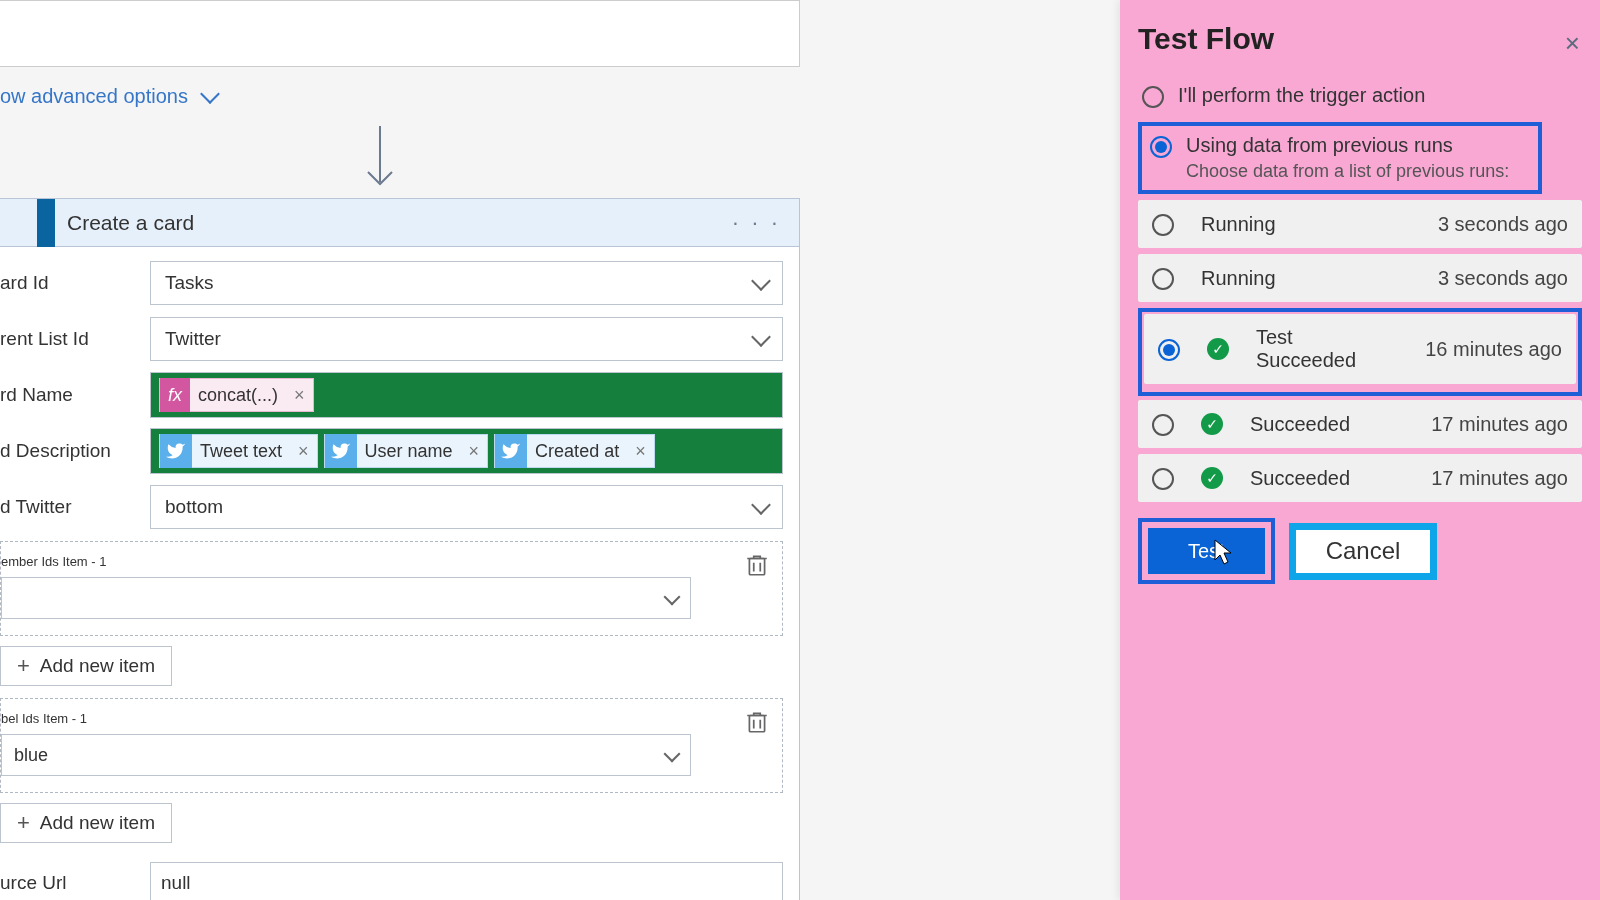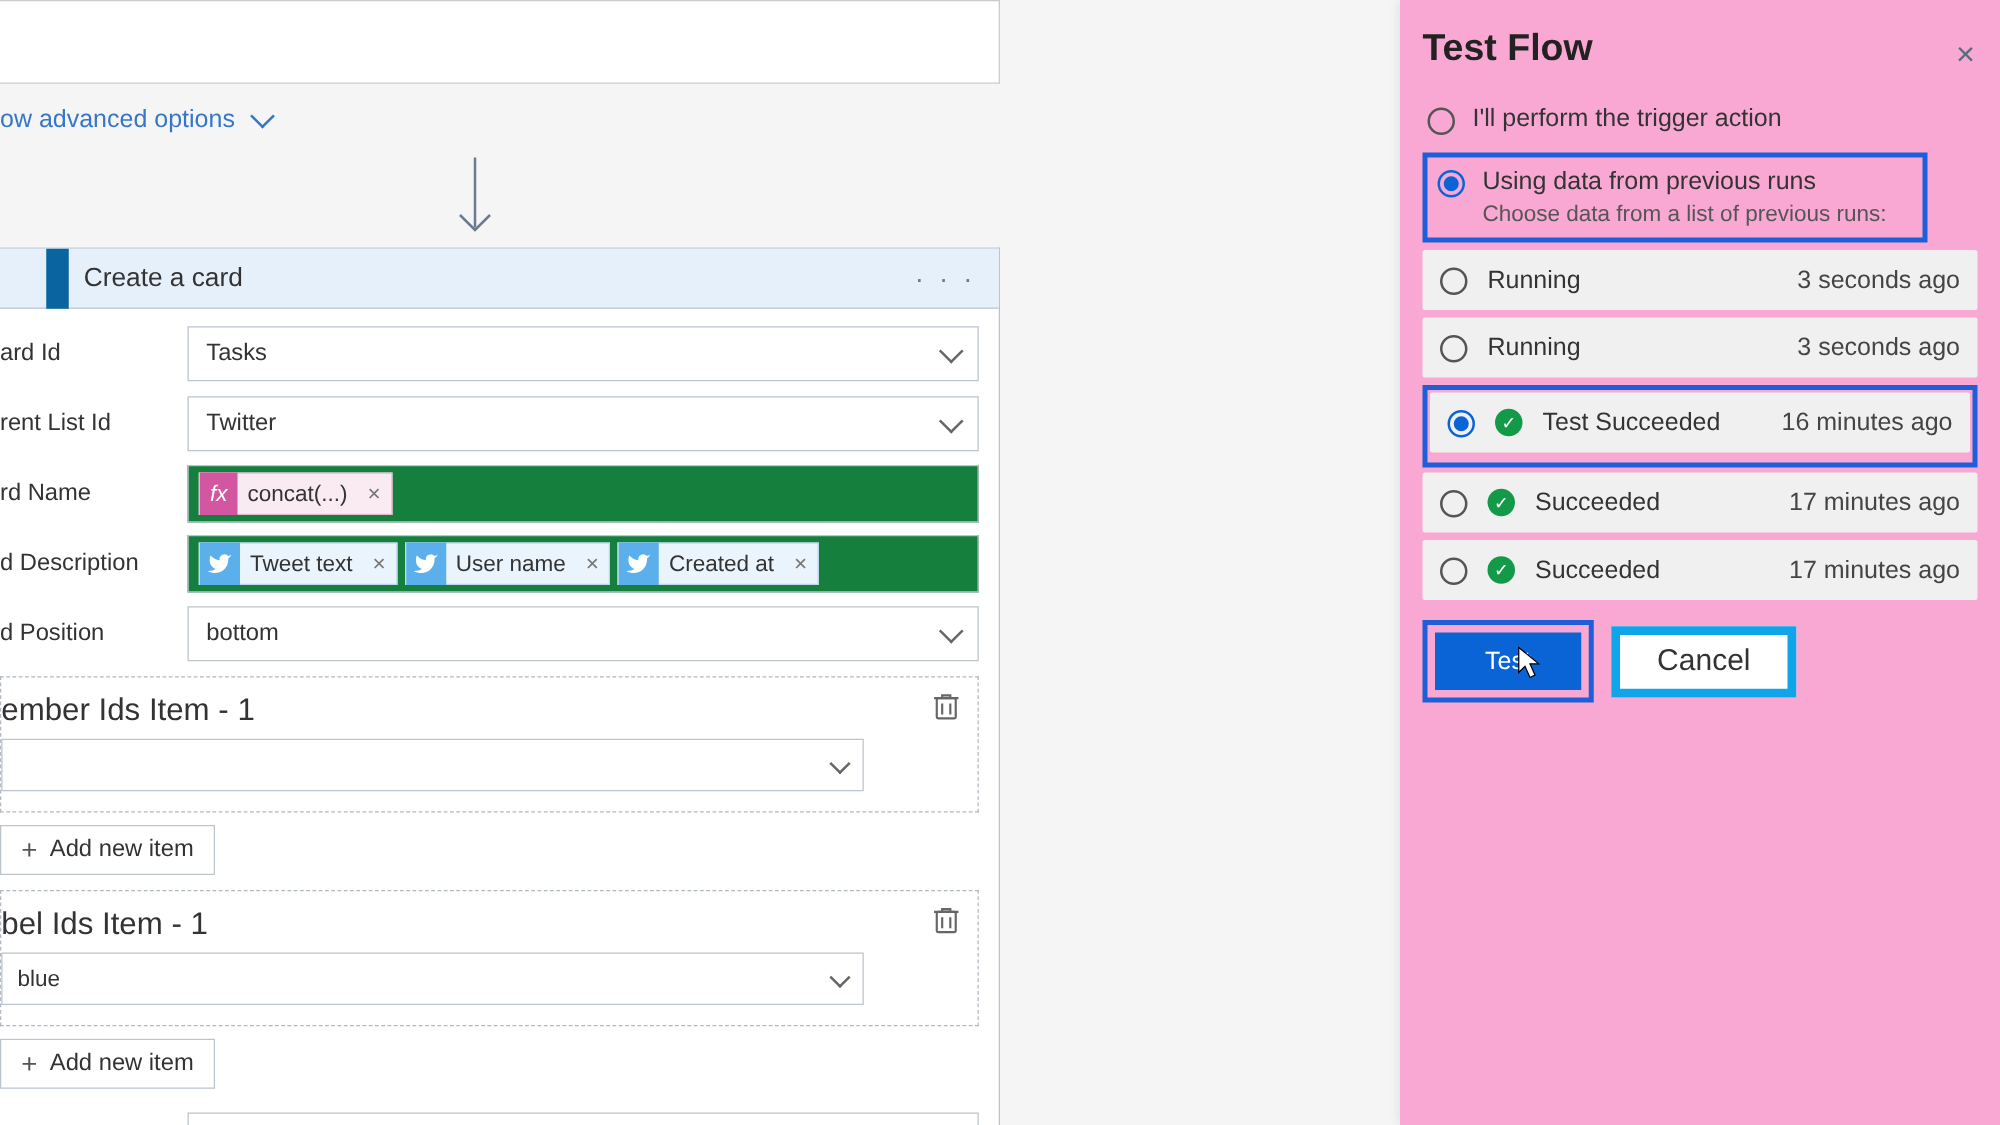--- a/index.html
+++ b/index.html
@@ -29,21 +29,21 @@
   .textin { border: 1px solid #bcc4ce; height: 42px; display: flex; align-items: center; padding: 0 10px; font-size: 19px; background: #fff; }
   .tokens { border: 1px solid #bcc4ce; min-height: 46px; display: flex; align-items: center; padding: 4px 8px; gap: 6px; flex-wrap: wrap; background: #15803d; }
   .token { display: inline-flex; align-items: center; background: #faeaf2; border: 1px solid #e8b8d1; font-size: 18px; height: 34px; }
   .token .fx { background: #d257a0; color: #fff; width: 30px; height: 34px; display: inline-flex; align-items: center; justify-content: center; font-style: italic; font-size: 18px; }
   .token .tw { background: #5bb0eb; color: #fff; width: 32px; height: 34px; display: inline-flex; align-items: center; justify-content: center; }
   .token .txt { padding: 0 8px; color: #333; }
   .token .x { padding: 0 8px; color: #777; cursor: pointer; }
   .token.tw-bg { background: #eaf4fc; border: 1px solid #bcd9ef; }
 
   .dashedbox { border: 1px dashed #b0b8c2; margin: 8px 0 0 0; padding: 12px 14px 16px 0; position: relative; }
-  .dashedbox .hdr { font-size: 25px; color: #333; margin-bottom: 8px; display: block; }
+  .dashedbox .hdr { font-size: 13px; color: #333; margin-bottom: 8px; display: block; }
   .dashedbox .trash { position: absolute; right: 12px; top: 10px; width: 26px; height: 26px; }
   .inner-select { border: 1px solid #bcc4ce; height: 42px; width: 690px; display: flex; align-items: center; padding: 0 12px; position: relative; font-size: 18px; margin-left: 0; background: #fff; }
   .inner-select .chev { position: absolute; right: 12px; width: 12px; height: 12px; border-right: 2px solid #666; border-bottom: 2px solid #666; transform: rotate(45deg); top: 13px; }
 
   .addbtn { display: inline-flex; align-items: center; border: 1px solid #bcc4ce; background: #fff; height: 40px; padding: 0 16px; font-size: 19px; margin-top: 10px; color: #333; }
   .addbtn .plus { font-size: 22px; margin-right: 10px; color: #555; }
 
   
   .panel { position: absolute; right: 0; top: 0; width: 480px; height: 900px; background: #f9a8d4; box-shadow: -2px 0 8px rgba(0,0,0,0.08); padding: 22px 18px; }
   .panel h1 { font-size: 30px; font-weight: 600; color: #222; }
@@ -51,21 +51,21 @@
 
   .radio-row { display: flex; align-items: flex-start; gap: 14px; padding: 10px 4px; font-size: 20px; }
   .radio { width: 22px; height: 22px; border: 2px solid #555; border-radius: 50%; display: inline-block; position: relative; flex-shrink: 0; margin-top: 2px; }
   .radio.sel { border-color: #0a64d6; }
   .radio.sel::after { content: ""; position: absolute; width: 12px; height: 12px; background: #0a64d6; border-radius: 50%; top: 3px; left: 3px; }
   .radio-sub { font-size: 18px; color: #555; margin-top: 4px; }
 
   .highlight-box { border: 4px solid #1e5fd8; padding: 4px 6px; margin: 4px 0; }
 
   .runs { margin-top: 6px; }
-  .run-row { display: flex; align-items: center; background: #f0f0f0; border-radius: 2px; padding: 12px 14px; margin-bottom: 6px; font-size: 20px; gap: 16px; }
+  .run-row { display: flex; align-items: center; background: #f0f0f0; border-radius: 2px; padding: 12px 14px; margin-bottom: 6px; font-size: 20px; gap: 27px; }
   .run-row .st { flex: 1; }
   .run-row .time { color: #444; }
   .check { width: 22px; height: 22px; background: #139a48; border-radius: 50%; display: inline-flex; align-items: center; justify-content: center; color: #fff; font-size: 14px; }
 
   .btns { display: flex; gap: 14px; margin-top: 12px; align-items: center; }
   .btn-primary { background: #0a64d6; color: #fff; border: none; height: 46px; padding: 0 40px; font-size: 20px; position: relative; }
   .btn-secondary { background: #fff; color: #333; border: 7px solid #0ea5e9; height: 57px; padding: 0 30px; font-size: 24px; }
 
   .cursor { position: absolute; width: 24px; height: 30px; pointer-events: none; }
 
@@ -156,21 +156,21 @@
                   </svg>
                 </span>
               <span class="txt">Created at</span>
               <span class="x">×</span>
             </span>
           </div>
         </div>
       </div>
 
       <div class="row">
-        <div class="label-cut">d Position</div>
+        <div class="label-cut">d Twitter</div>
         <div class="field">
           <div class="select">
             <span>bottom</span>
             <span class="chev"></span>
           </div>
         </div>
       </div>
 
       <div class="dashedbox">
         <span class="hdr">ember Ids Item - 1</span>

